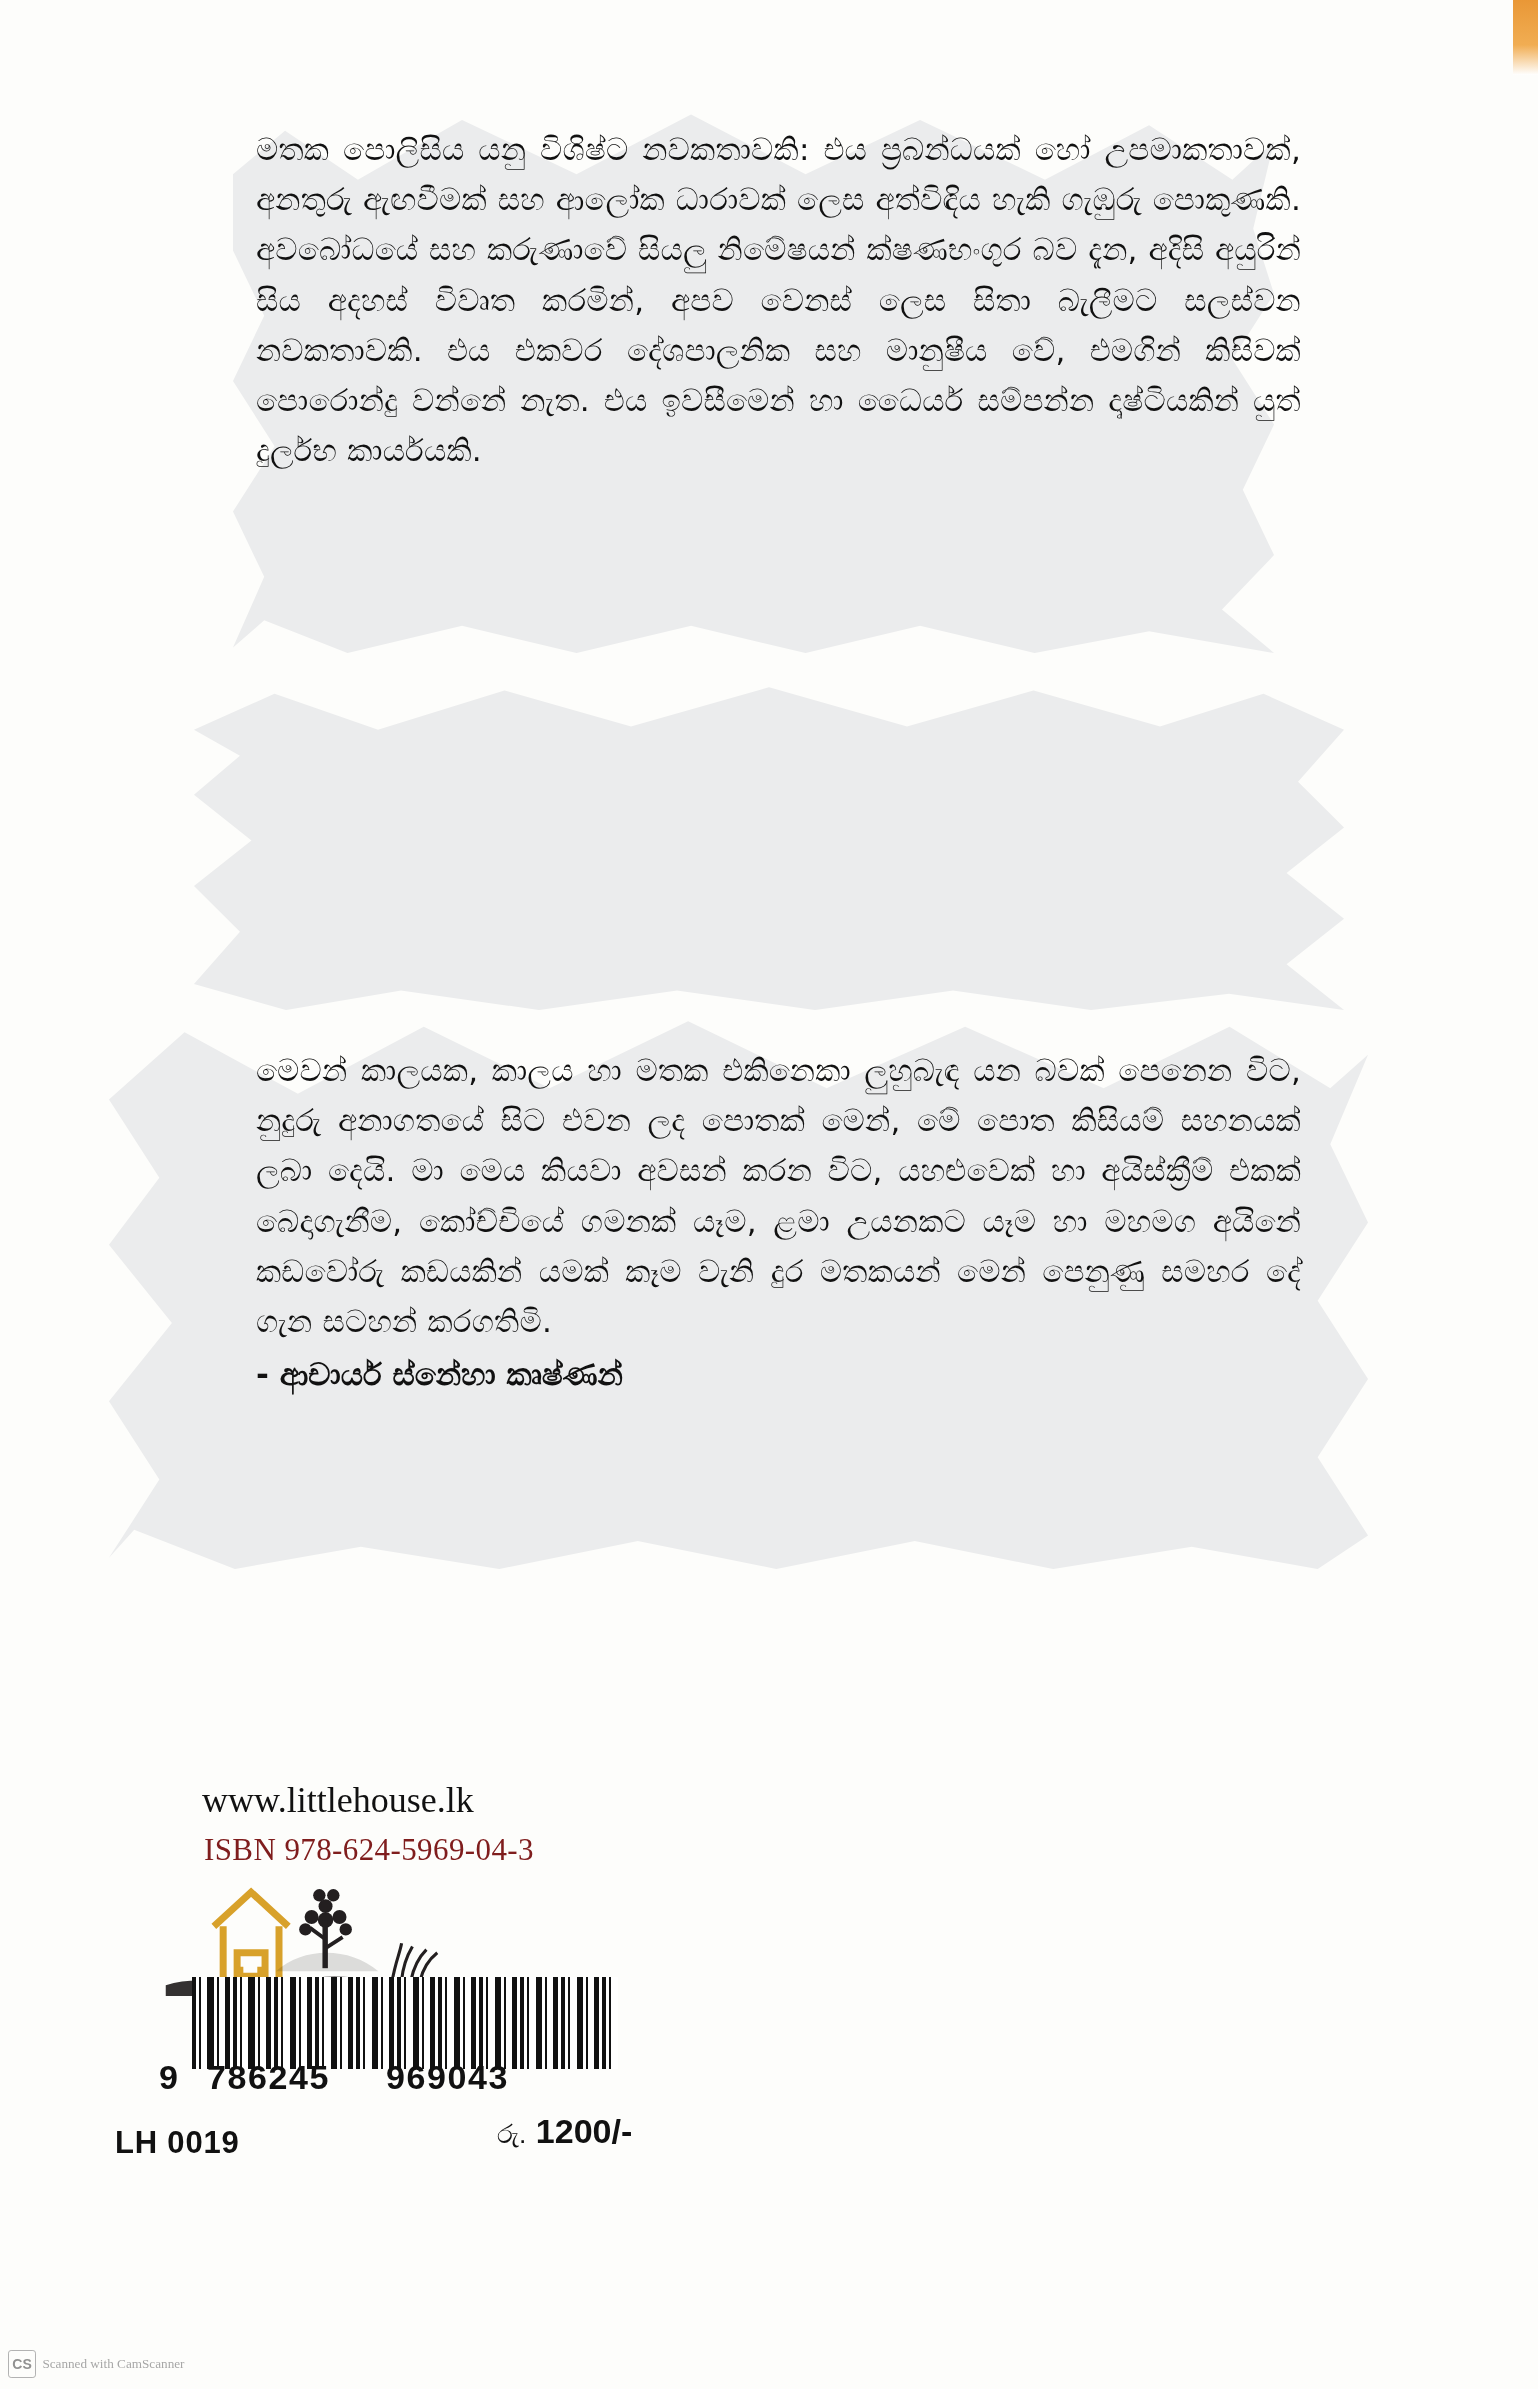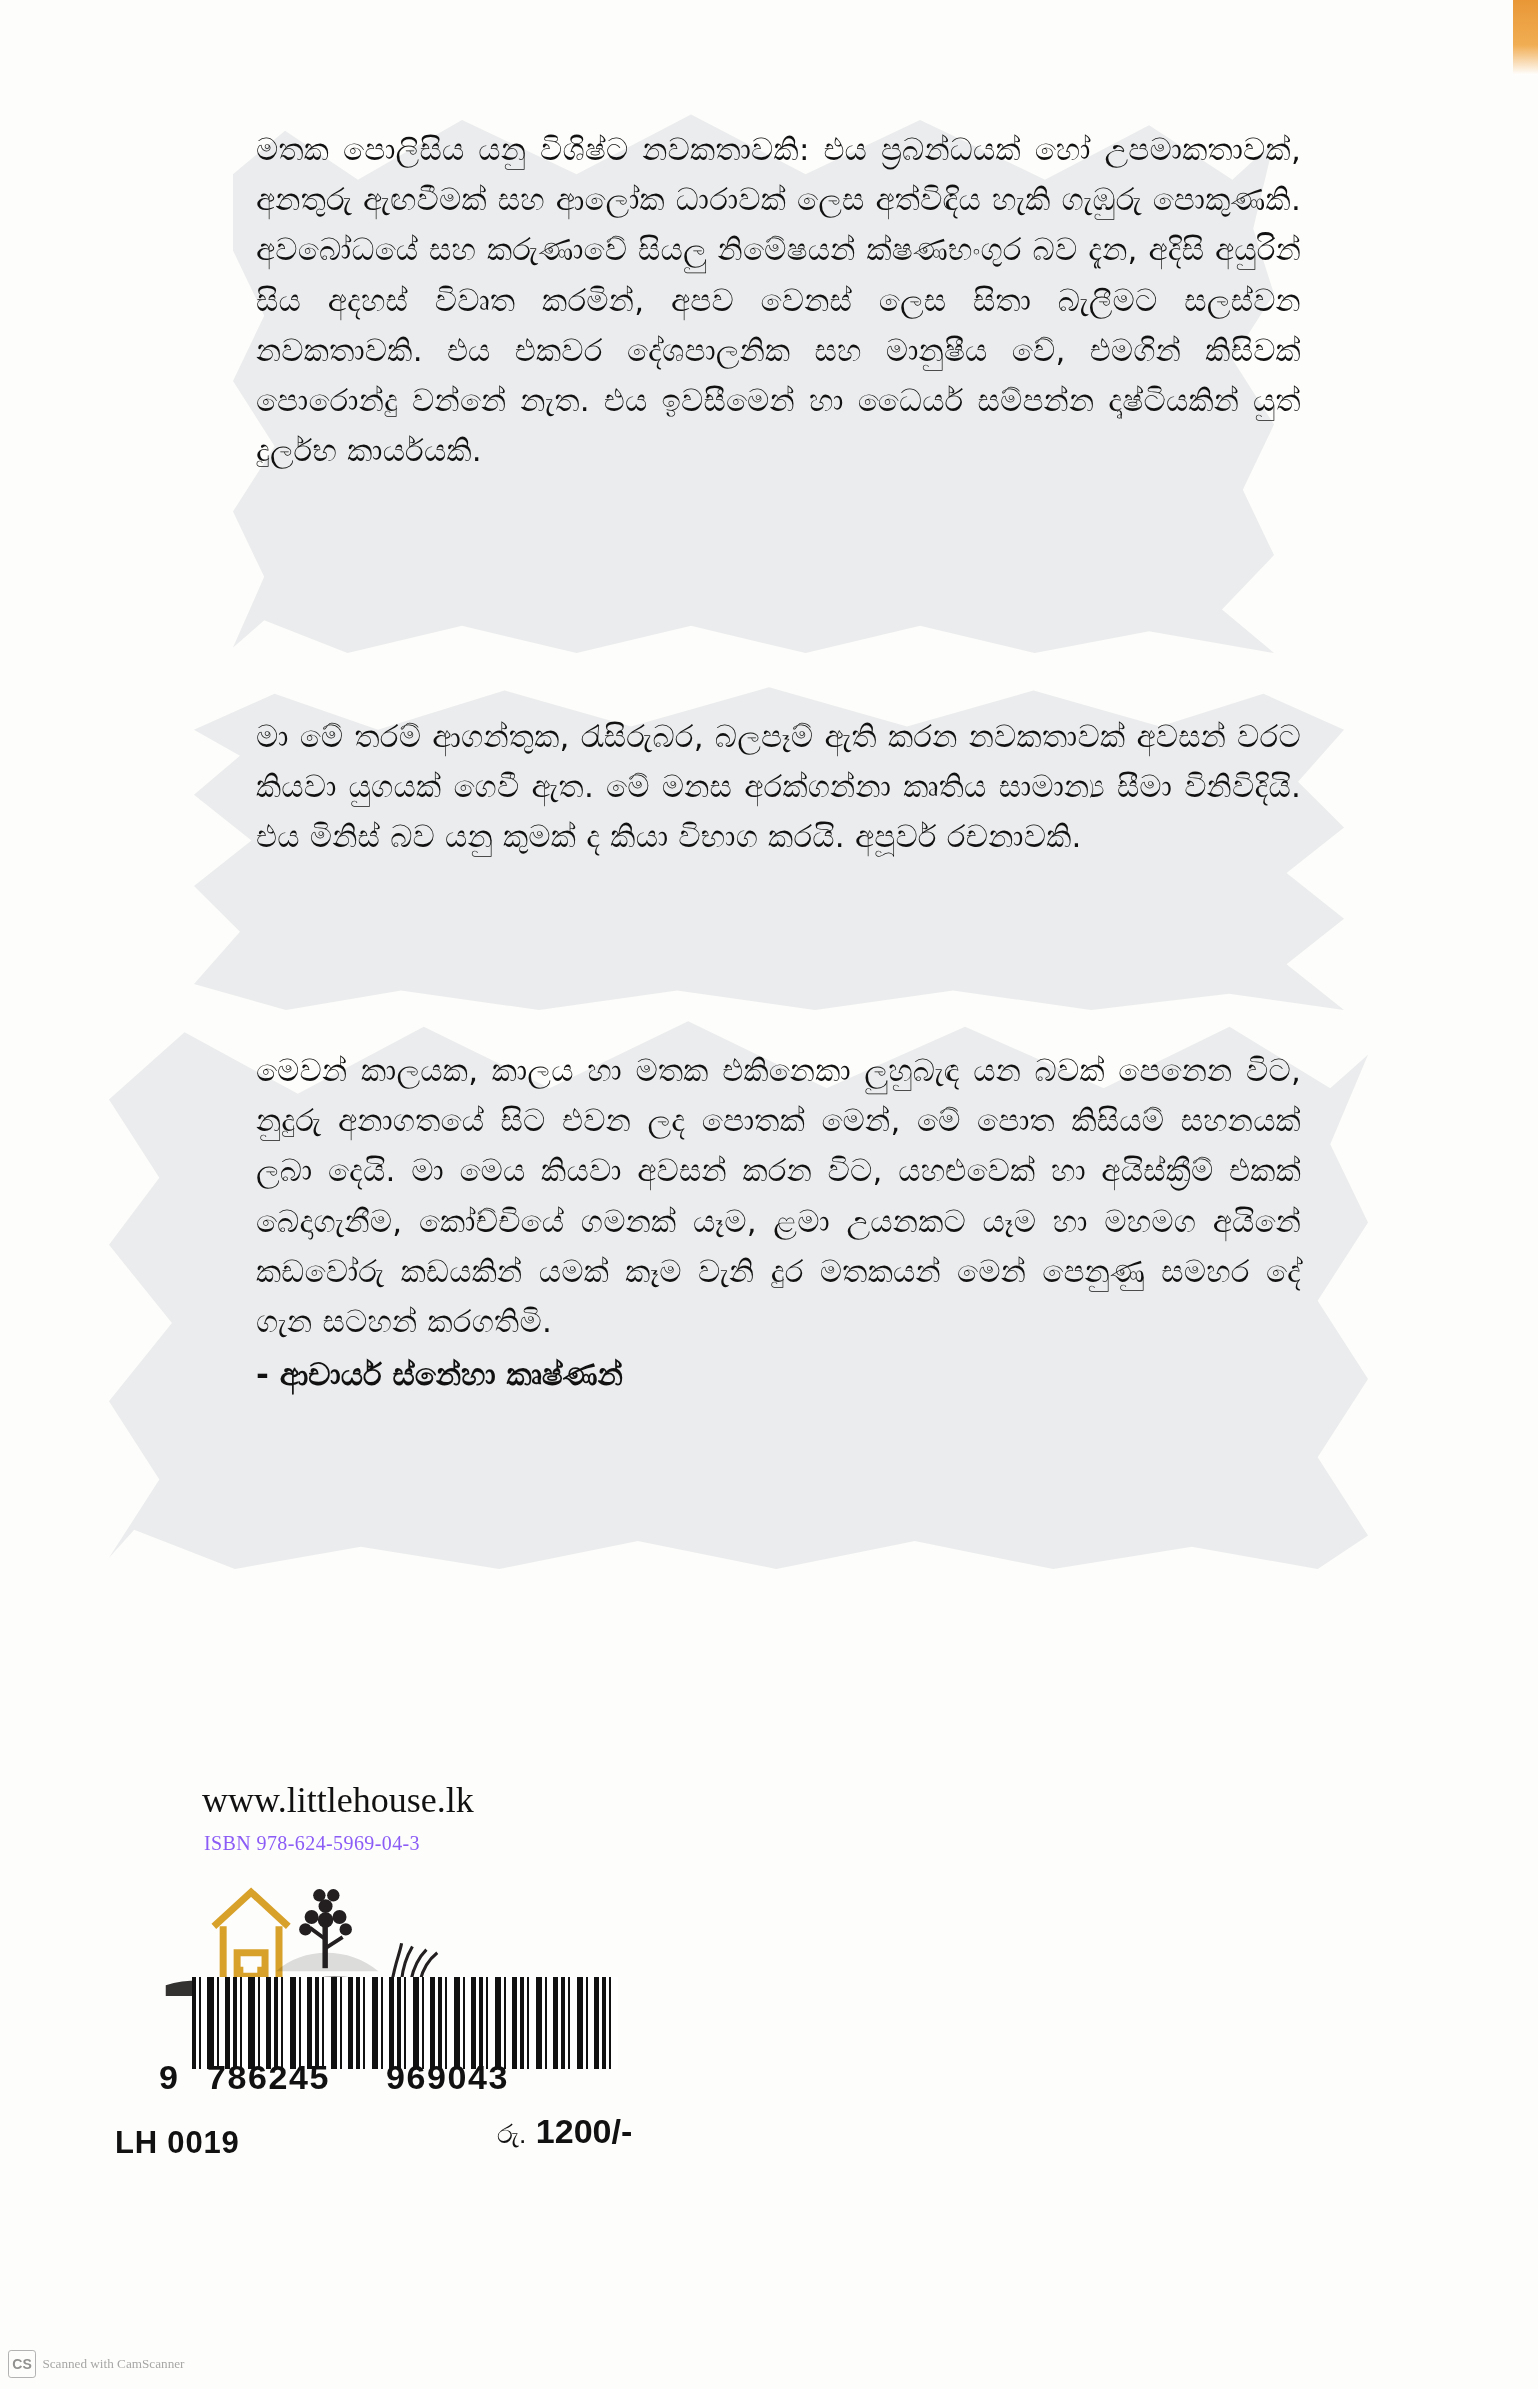--- a/index.html
+++ b/index.html
@@ -114,23 +114,23 @@
     top: 0;
     font-family: "Liberation Serif", serif;
     font-size: 36px;
     color: #111111;
   }
   .isbn {
     position: absolute;
     left: 204px;
     top: 53px;
     font-family: "Liberation Serif", serif;
-    font-size: 20px;
+    font-size: 31px;
     letter-spacing: 0.4px;
-    color: #8b5cf6;
+    color: #7f1d1d;
   }
 
   
   .logo {
     position: absolute;
     left: 159px;
     top: 93px;
     width: 420px;
     height: 128px;
   }
@@ -238,21 +238,20 @@
   <div class="burst b2"></div>
   <div class="burst b3"></div>
 
   <div class="content">
 
     <div class="quote-block" id="quote-1">
       <div class="quote-text">මතක පොලිසිය යනු විශිෂ්ට නවකතාවකි: එය ප්‍රබන්ධයක් හෝ උපමාකතාවක්, අනතුරු ඇඟවීමක් සහ ආලෝක ධාරාවක් ලෙස අත්විඳිය හැකි ගැඹුරු පොකුණකි. අවබෝධයේ සහ කරුණාවේ සියලු නිමේෂයන් ක්ෂණභංගුර බව දැන, අදිසි අයුරින් සිය අදහස් විවෘත කරමින්, අපව වෙනස් ලෙස සිතා බැලීමට සලස්වන නවකතාවකි. එය එකවර දේශපාලනික සහ මානුෂීය වේ, එමගින් කිසිවක් පොරොන්දු වන්නේ නැත. එය ඉවසීමෙන් හා ධෛර්ය සම්පන්න දෘෂ්ටියකින් යුත් දුර්ලභ කාර්යයකි.</div>
     </div>
 
     <div class="quote-block" id="quote-2">
-      <div class="quote-text">මා මේ තරම් ආගන්තුක, රැසිරුබර, බලපෑම් ඇති කරන නවකතාවක් අවසන් වරට කියවා යුගයක් ගෙවී ඇත. මේ මනස අරක්ගන්නා කෘතිය සාමාන්‍ය සීමා විනිවිදියි. එය මිනිස් බව යනු කුමක් ද කියා විභාග කරයි. අපූර්ව රචනාවකි.</div>
     </div>
 
     <div class="quote-block" id="quote-3">
       <div class="quote-text">මෙවන් කාලයක, කාලය හා මතක එකිනෙකා ලුහුබැඳ යන බවක් පෙනෙන විට, නුදුරු අනාගතයේ සිට එවන ලද පොතක් මෙන්, මේ පොත කිසියම් සහනයක් ලබා දෙයි. මා මෙය කියවා අවසන් කරන විට, යහළුවෙක් හා අයිස්ක්‍රීම් එකක් බෙදාගැනීම, කෝච්චියේ ගමනක් යෑම, ළමා උයනකට යෑම හා මහමග අයිනේ කඩවෝරු කඩයකින් යමක් කෑම වැනි දුර මතකයන් මෙන් පෙනුණු සමහර දේ ගැන සටහන් කරගතිමි.</div>
       <div class="quote-attrib">- ආචාර්ය ස්නේහා කෘෂ්ණන්</div>
     </div>
 
     <div class="footer">
 
       <div class="website">www.littlehouse.lk</div>

